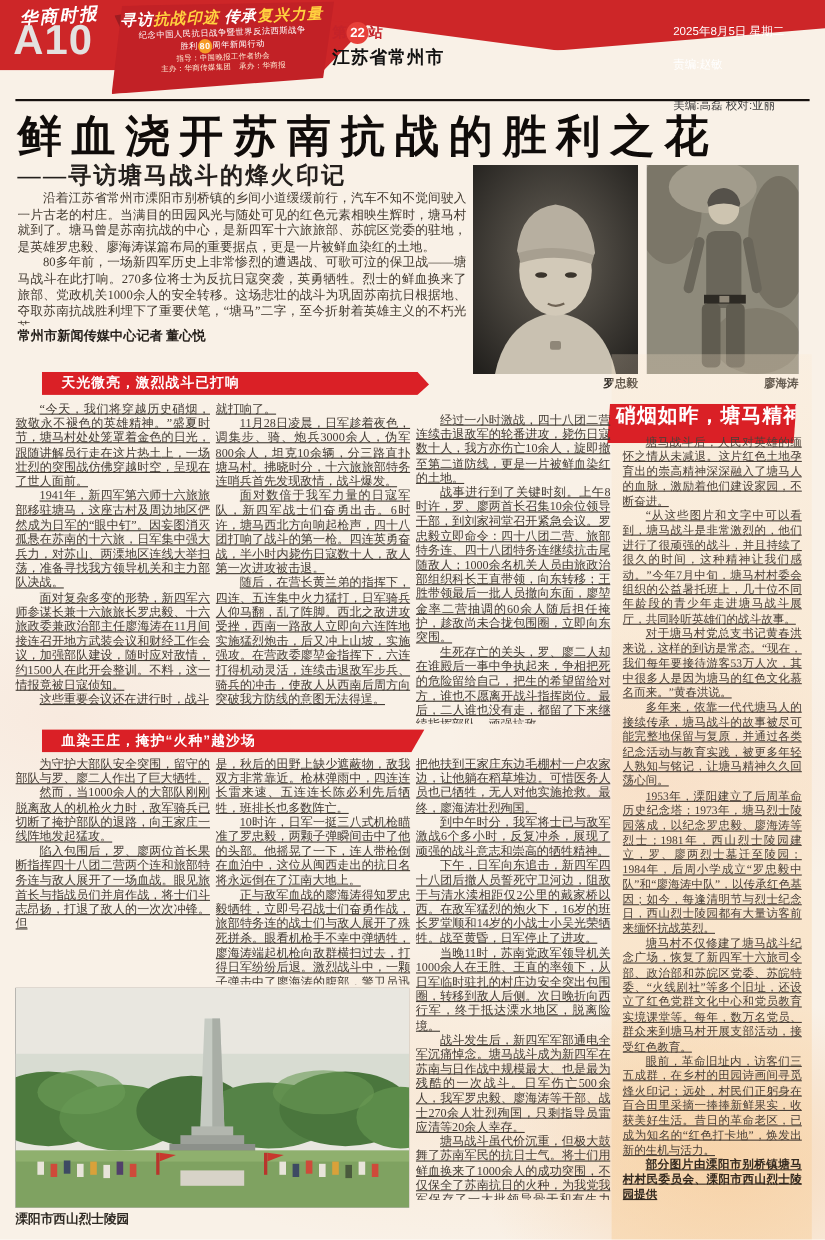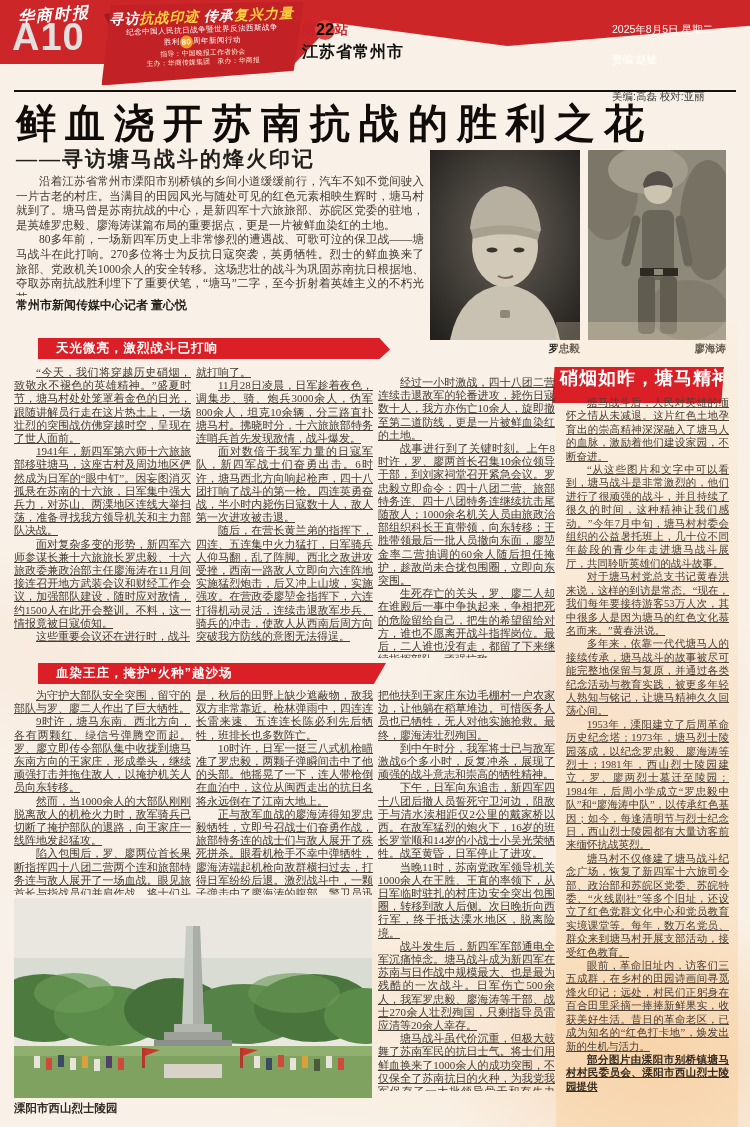--- a/index.html
+++ b/index.html
@@ -29,21 +29,21 @@
   .slogan{font-size:14px;font-weight:bold;font-style:italic;letter-spacing:1px;line-height:17px;}
   .slogan .y{color:#ffd23f;}
   .camp-sub{font-size:7.5px;line-height:10px;letter-spacing:.5px;}
   .badge80{display:inline-flex;align-items:center;justify-content:center;
     width:13px;height:13px;border-radius:50%;background:#f59a23;color:#fff;
     font-family:"Liberation Sans",sans-serif;font-size:8px;font-weight:bold;vertical-align:middle;}
   .orgline{font-size:6.8px;line-height:9px;color:#ffe9d2;letter-spacing:.3px;}
   .station{left:302px;top:20px;font-family:"Liberation Sans",sans-serif;}
   .station .pre{color:#c4232a;font-weight:bold;font-size:13px;vertical-align:middle;}
   .stbadge{display:inline-flex;align-items:center;justify-content:center;width:20px;height:20px;
-    border-radius:50%;background:#e8403a;color:#000000;font-size:16px;font-weight:bold;vertical-align:middle;}
+    border-radius:50%;background:#e8403a;color:#ffffff;font-size:12px;font-weight:bold;vertical-align:middle;}
   .stcity{font-size:16px;font-weight:bold;color:#111;margin-top:2px;letter-spacing:1px;}
   .dateblock{left:612px;top:7px;font-family:"Liberation Sans",sans-serif;font-size:10.5px;line-height:15px;}
   .dateblock .w{color:#fff;font-weight:normal;margin-top:15px;}
   .dateblock .d{color:#3c3c3c;margin-top:22px;}
   
   .rule{left:14px;top:90px;width:722px;height:2px;background:#17120f;}
   .headline{left:16px;top:96px;width:722px;font-size:40px;font-weight:bold;color:#100c0a;
     letter-spacing:9px;white-space:nowrap;}
   .subhead{left:16px;top:145px;font-size:21px;font-weight:bold;color:#24201d;letter-spacing:2px;}
   .intro{left:16px;top:174px;width:408px;height:122px;overflow:hidden;
@@ -176,21 +176,20 @@
     <p>随后，在营长黄兰弟的指挥下，四连、五连集中火力猛打，日军骑兵人仰马翻，乱了阵脚。西北之敌进攻受挫，西南一路敌人立即向六连阵地实施猛烈炮击，后又冲上山坡，实施强攻。在营政委廖堃金指挥下，六连打得机动灵活，连续击退敌军步兵、骑兵的冲击，使敌人从西南后周方向突破我方防线的意图无法得逞。</p>
   </div>
   <div class="col c3a">
     <p>经过一小时激战，四十八团二营连续击退敌军的轮番进攻，毙伤日寇数十人，我方亦伤亡10余人，旋即撤至第二道防线，更是一片被鲜血染红的土地。</p>
     <p>战事进行到了关键时刻。上午8时许，罗、廖两首长召集10余位领导干部，到刘家祠堂召开紧急会议。罗忠毅立即命令：四十八团二营、旅部特务连、四十八团特务连继续抗击尾随敌人；1000余名机关人员由旅政治部组织科长王直带领，向东转移；王胜带领最后一批人员撤向东面，廖堃金率二营抽调的60余人随后担任掩护，趁敌尚未合拢包围圈，立即向东突围。</p>
     <p>生死存亡的关头，罗、廖二人却在谁殿后一事中争执起来，争相把死的危险留给自己，把生的希望留给对方，谁也不愿离开战斗指挥岗位。最后，二人谁也没有走，都留了下来继续指挥部队、顽强抗敌。</p>
   </div>
 
   <div class="col c1b">
     <p>为守护大部队安全突围，留守的部队与罗、廖二人作出了巨大牺牲。</p>
-    <p>9时许，塘马东南、西北方向，各有两颗红、绿信号弹腾空而起。罗、廖立即传令部队集中收拢到塘马东南方向的王家庄，形成拳头，继续顽强打击并拖住敌人，以掩护机关人员向东转移。</p>
     <p>然而，当1000余人的大部队刚刚脱离敌人的机枪火力时，敌军骑兵已切断了掩护部队的退路，向王家庄一线阵地发起猛攻。</p>
     <p>陷入包围后，罗、廖两位首长果断指挥四十八团二营两个连和旅部特务连与敌人展开了一场血战。眼见旅首长与指战员们并肩作战，将士们斗志昂扬，打退了敌人的一次次冲锋。但</p>
   </div>
   <div class="col c2b">
     <p class="flush">是，秋后的田野上缺少遮蔽物，敌我双方非常靠近。枪林弹雨中，四连连长雷来速、五连连长陈必利先后牺牲，班排长也多数阵亡。</p>
     <p>10时许，日军一挺三八式机枪瞄准了罗忠毅，两颗子弹瞬间击中了他的头部。他摇晃了一下，连人带枪倒在血泊中，这位从闽西走出的抗日名将永远倒在了江南大地上。</p>
     <p>正与敌军血战的廖海涛得知罗忠毅牺牲，立即号召战士们奋勇作战，旅部特务连的战士们与敌人展开了殊死拼杀。眼看机枪手不幸中弹牺牲，廖海涛端起机枪向敌群横扫过去，打得日军纷纷后退。激烈战斗中，一颗子弹击中了廖海涛的腹部，警卫员迅速</p>
   </div>
   <div class="col c3b">
     <p class="flush">把他扶到王家庄东边毛棚村一户农家边，让他躺在稻草堆边。可惜医务人员也已牺牲，无人对他实施抢救。最终，廖海涛壮烈殉国。</p>

